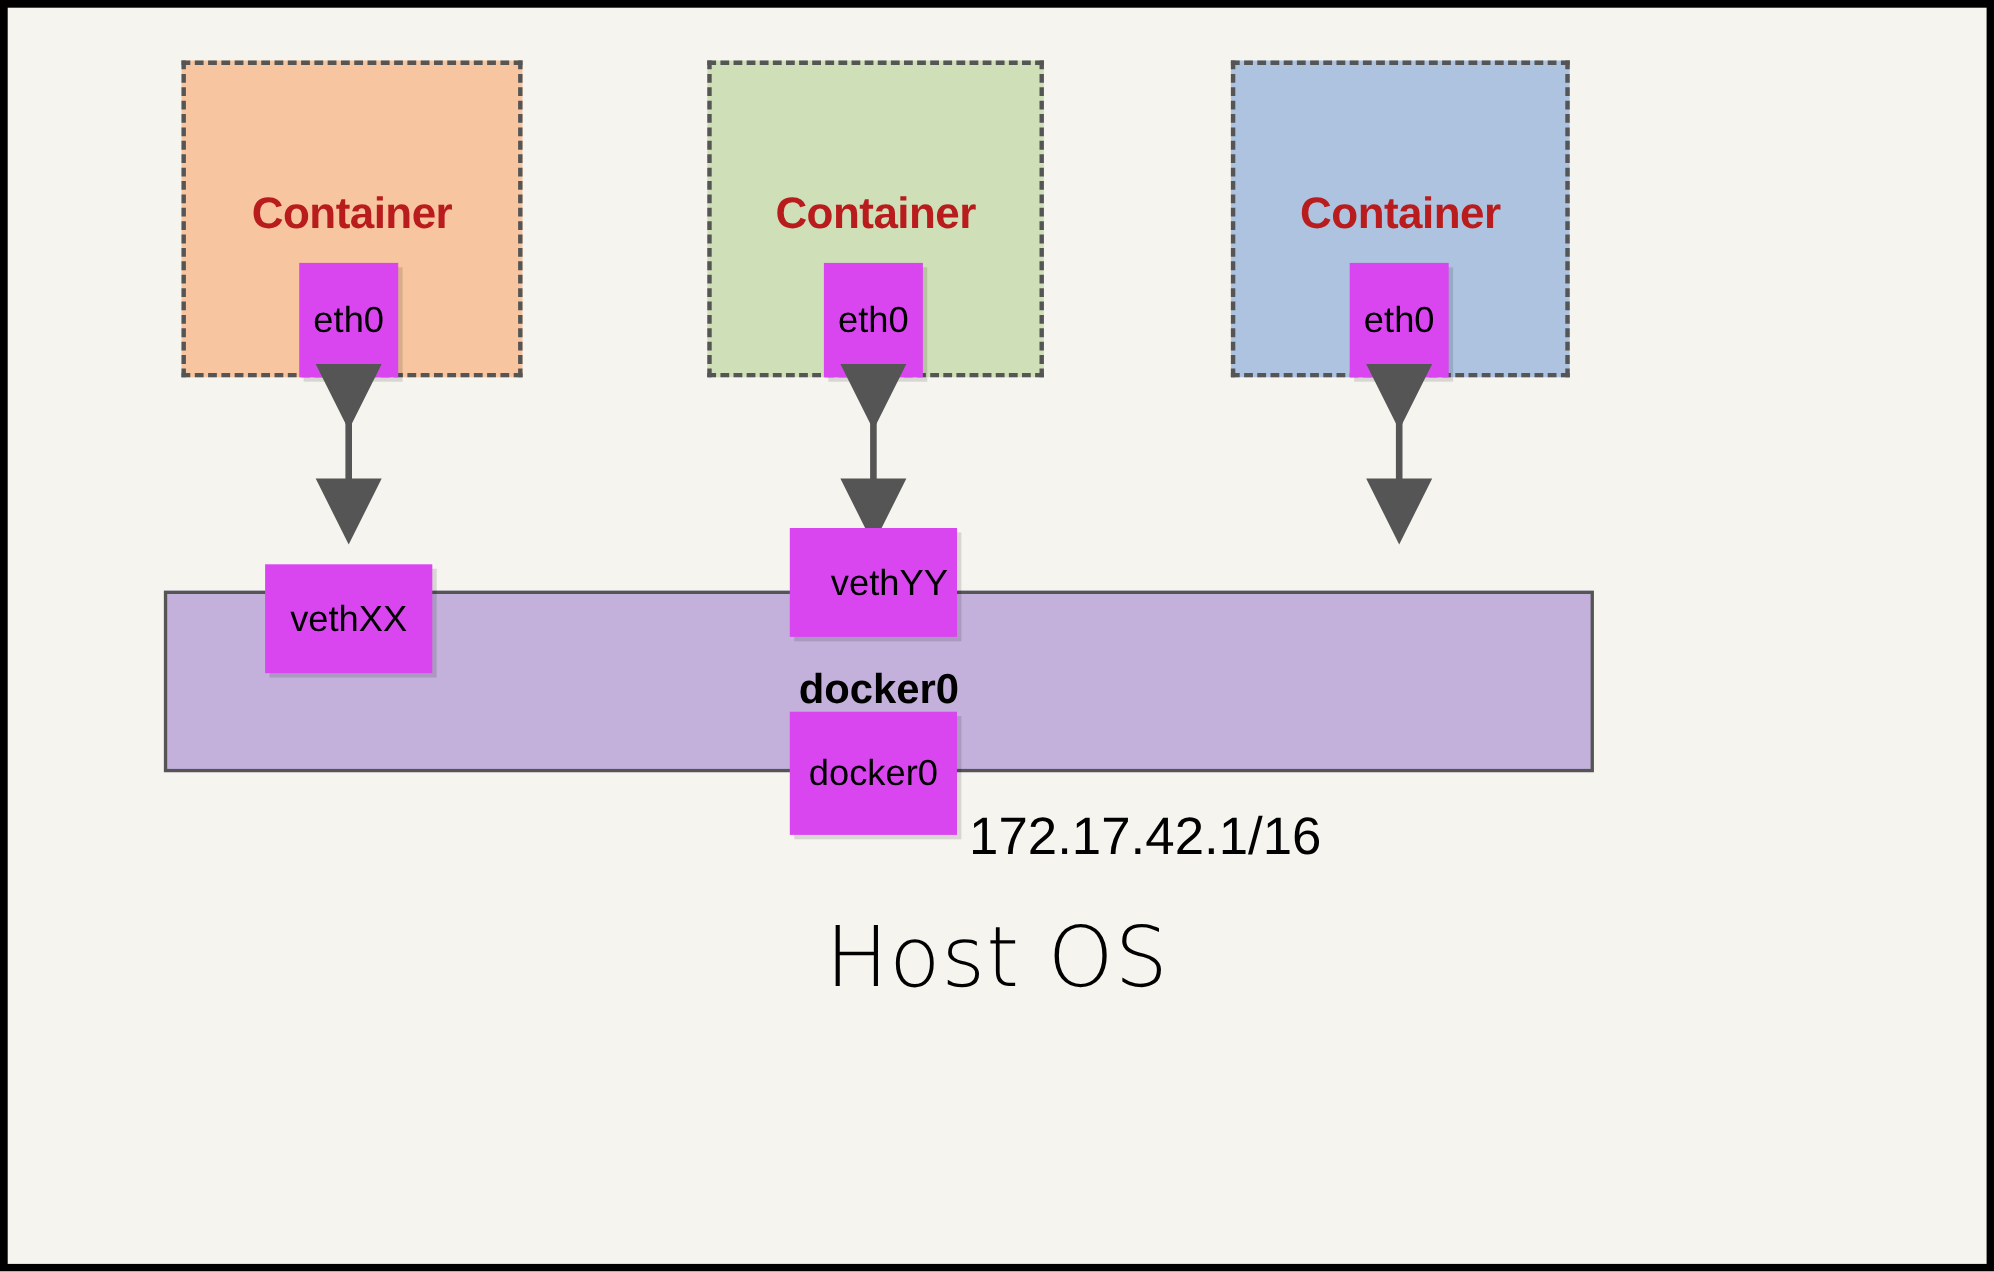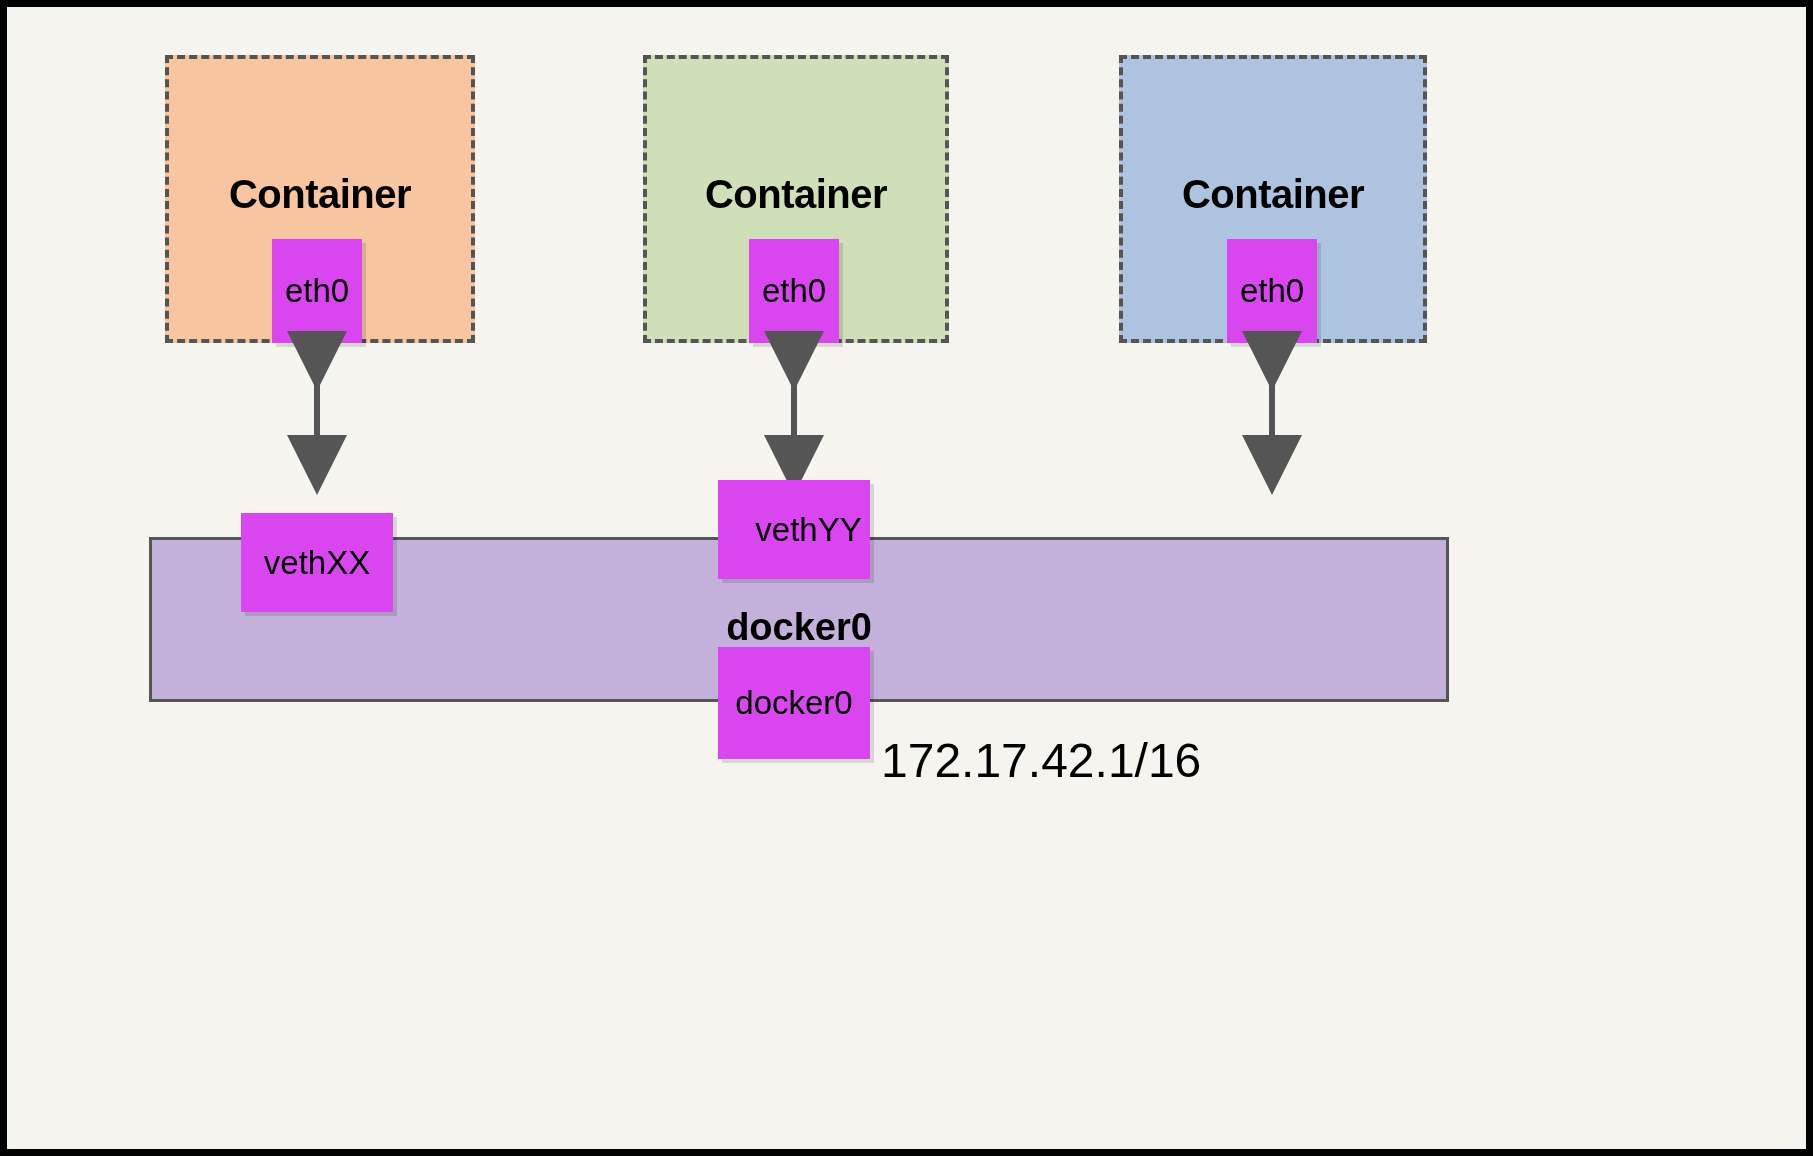--- a/index.html
+++ b/index.html
@@ -27,21 +27,21 @@
     border: 4px dashed #555555;
     box-sizing: border-box;
   }
   .container-title {
     position: absolute;
     left: 0;
     right: 0;
     text-align: center;
     font-weight: bold;
     font-size: 40px;
-    color: #000000;
+    color: #b91c1c;
     letter-spacing: -0.5px;
   }
 
   
   .note {
     position: absolute;
     background: #d946ef;
     box-shadow: 4px 4px 0 rgba(0,0,0,0.12);
     display: flex;
     align-items: center;
@@ -162,14 +162,15 @@
   <div class="note" style="left:711px; top:473px; width:152px; height:99px;padding-left:29px;">
     <span>vethYY</span>
   </div>
 
   <div class="note" style="left:711px; top:640px; width:152px; height:112px;">
     <span>docker0</span>
   </div>
 
   <div class="plain-text" id="ip-label" style="left:874px; top:726px;">172.17.42.1/16</div>
 
+  <div class="plain-text" id="host-os-label" style="left:0; right:0; text-align:center; width:100%; top:818px;">Host OS</div>
 
 </div>
 
 </body></html>

